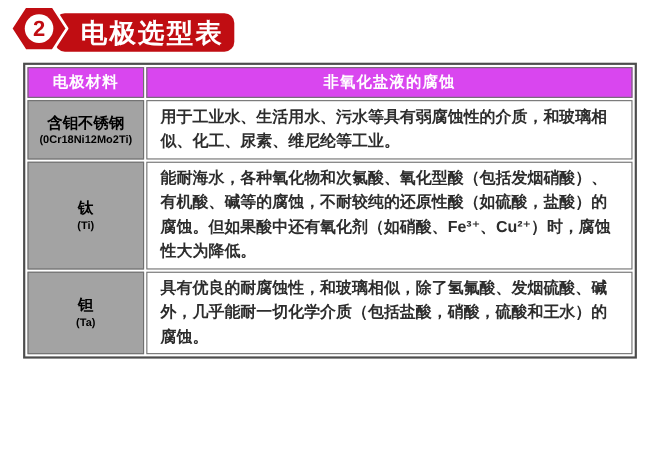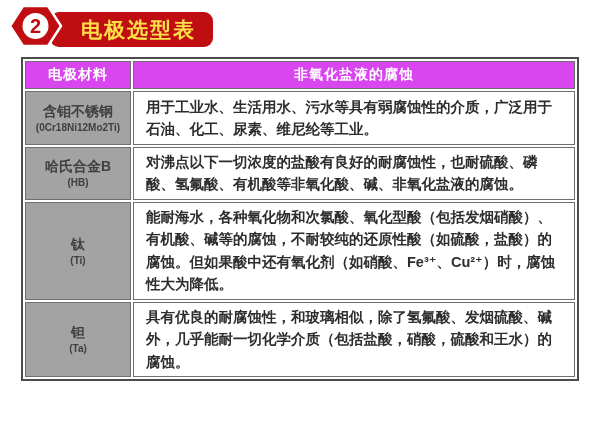--- a/index.html
+++ b/index.html
@@ -14,21 +14,21 @@
   .header{position:relative;height:57px;}
   .banner{
     position:absolute;left:50px;top:12px;
     width:163px;height:35px;
     background:var(--red);
     border-radius:9px;
     display:flex;align-items:center;justify-content:center;
     z-index:1;
   }
   .banner-title{
-    color:#fde047;font-size:21px;font-weight:bold;
+    color:#ffffff;font-size:24px;font-weight:bold;
     letter-spacing:2px;padding-left:14px;
     white-space:nowrap;
   }
   .hexbadge{position:absolute;left:7px;top:2px;z-index:2;}
   
   table.spec{
     margin-left:21px;
     width:558px;
     border:2px solid #4c4c4c;
     border-collapse:separate;
@@ -41,21 +41,21 @@
     vertical-align:middle;
   }
   .spec th{
     background:#d946ef;color:#ffffff;
     font-size:14px;font-weight:bold;
     height:24px;text-align:center;
     letter-spacing:1px;
   }
   col.c-material{width:106px;}
   td.material{
-    background:#a3a3a3;color:#404040;
+    background:#a3a3a3;color:#000000;
     font-weight:bold;font-size:14px;
     text-align:center;line-height:1.35;
     padding:2px 1px;
   }
   td.material .formula{font-size:10px;}
   td.material .formula:empty{display:none;}
   td.desc{
     color:#2d2d2d;font-weight:bold;
     font-size:14.5px;line-height:1.55;
     text-align:left;padding:3px 8px 3px 12px;
@@ -90,28 +90,21 @@
   <tbody>
       <tr>
     <th>电极材料</th>
     <th>非氧化盐液的腐蚀</th>
   </tr>
   <tr class="r1">
     <td class="material">
       <div>含钼不锈钢</div>
       <div class="formula">(0Cr18Ni12Mo2Ti)</div>
     </td>
-    <td class="desc">用于工业水、生活用水、污水等具有弱腐蚀性的介质，广泛用于石油、化工、尿素、维尼纶等工业。</td>
-  </tr>
-  <tr class="r2">
-    <td class="material">
-      <div>哈氏合金B</div>
-      <div class="formula">(HB)</div>
-    </td>
-    <td class="desc">对沸点以下一切浓度的盐酸有良好的耐腐蚀性，也耐硫酸、磷酸、氢氟酸、有机酸等非氧化酸、碱、非氧化盐液的腐蚀。</td>
+    <td class="desc">用于工业水、生活用水、污水等具有弱腐蚀性的介质，和玻璃相似、化工、尿素、维尼纶等工业。</td>
   </tr>
   <tr class="r4">
     <td class="material">
       <div>钛</div>
       <div class="formula">(Ti)</div>
     </td>
     <td class="desc">能耐海水，各种氧化物和次氯酸、氧化型酸（包括发烟硝酸）、有机酸、碱等的腐蚀，不耐较纯的还原性酸（如硫酸，盐酸）的腐蚀。但如果酸中还有氧化剂（如硝酸、Fe³⁺、Cu²⁺）时，腐蚀性大为降低。</td>
   </tr>
   <tr class="r5">
     <td class="material">

